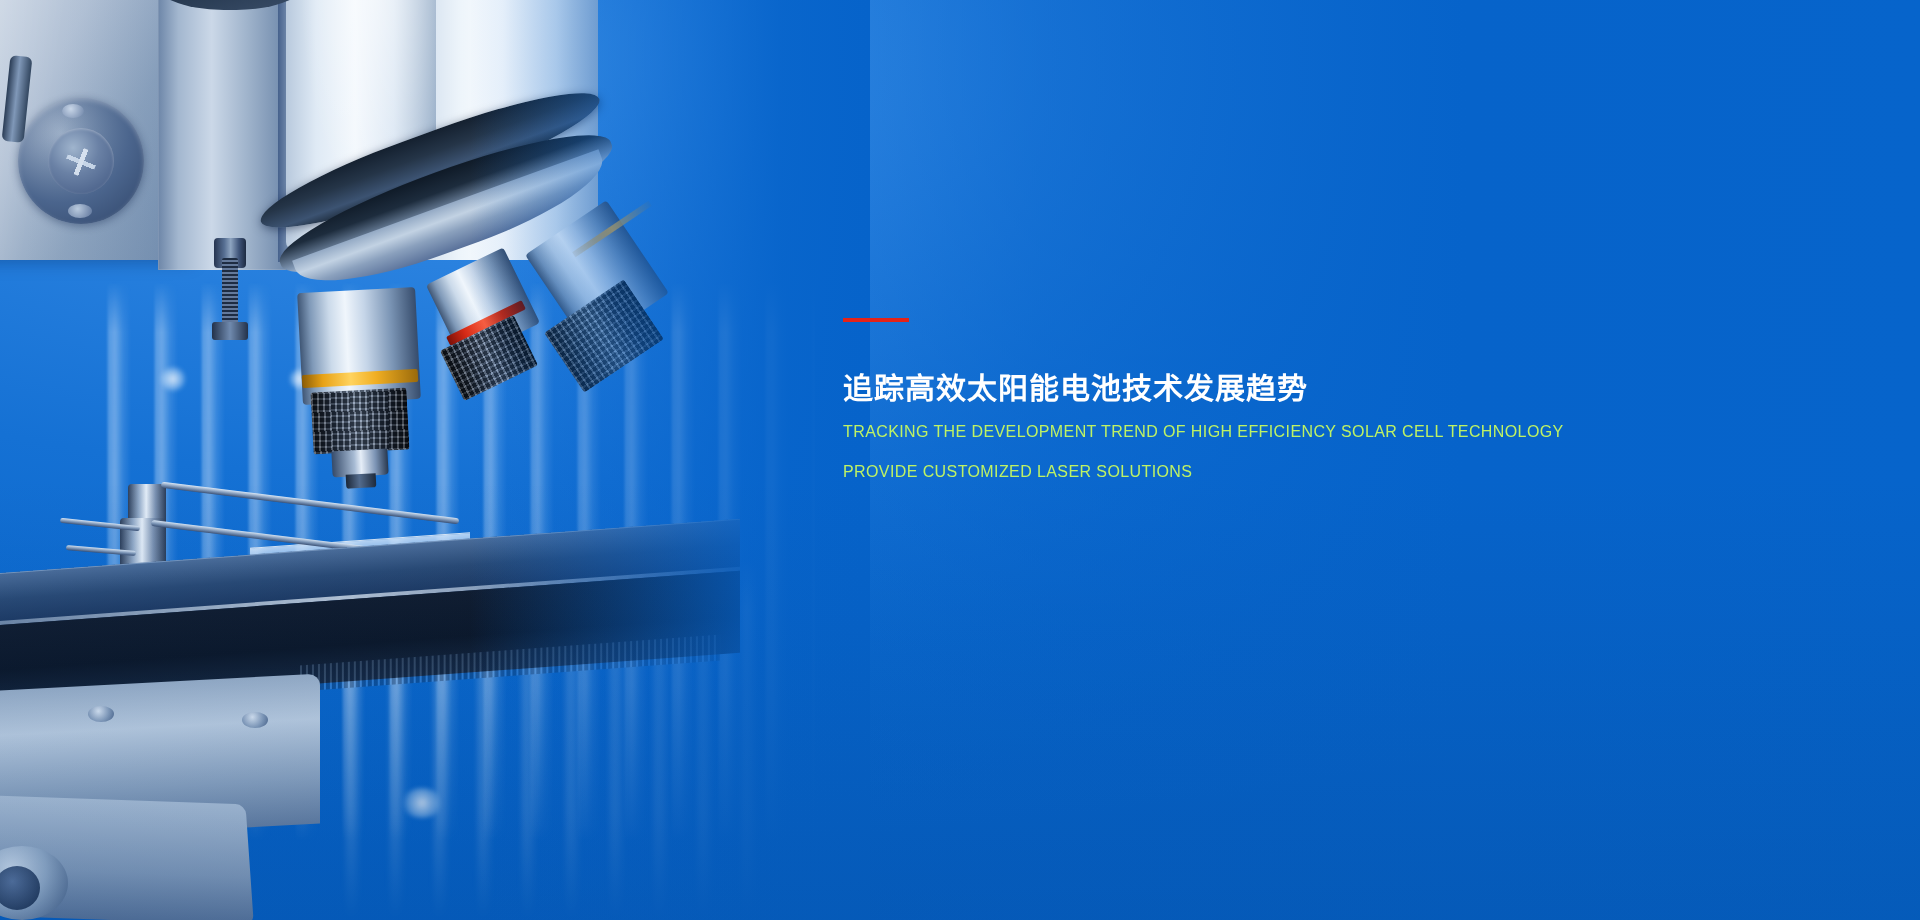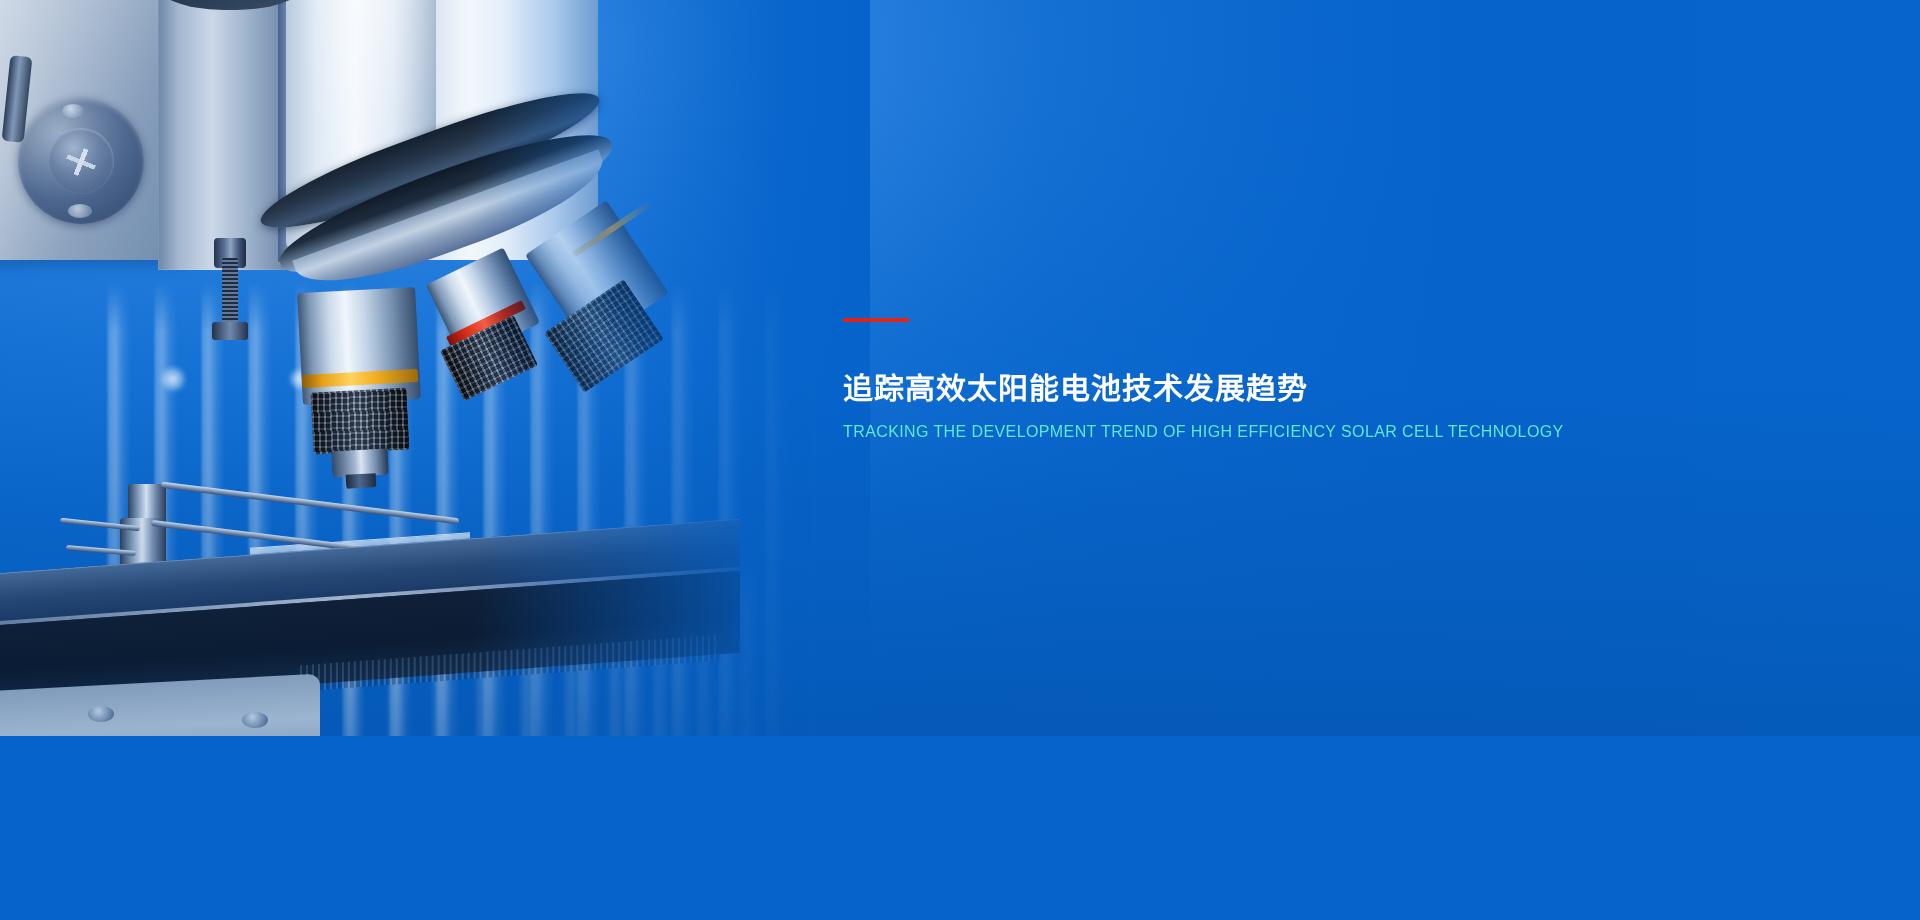--- a/index.html
+++ b/index.html
@@ -9,21 +9,21 @@
     background: #0663ca;
   }
   body {
     font-family: "Liberation Sans", "DejaVu Sans", sans-serif;
     -webkit-font-smoothing: antialiased;
   }
 
   .banner {
     position: relative;
     width: 1920px;
-    height: 736px;
+    height: 920px;
     overflow: hidden;
     background: #0663ca;
   }
 
   
   .bg-base {
     position: absolute;
     inset: 0;
     background:
       radial-gradient(130% 105% at 26% 6%, #3d92e8 0%, #2981df 22%, #1571d4 44%, #0a68ce 64%, #0663ca 82%, #0661c7 100%);
@@ -475,21 +475,21 @@
     line-height: 1.12;
     color: #ffffff;
     letter-spacing: 2px;
     margin: 0 0 32px 0;
     white-space: nowrap;
   }
   .sub-en {
     font-size: 16px;
     font-weight: 400;
     line-height: 1.1;
-    color: #5eead4;
+    color: #bef264;
     letter-spacing: 0.4px;
     margin: 0 0 22px 0;
     white-space: nowrap;
   }
   .sub-en.last { margin-bottom: 0; }
 </style>
 </head>
 <body>
 
 <div class="banner">
@@ -570,15 +570,16 @@
 
     <div class="photo-fade"></div>
   </div>
 
   <div class="bg-bottom-shade"></div>
 
   <div class="content">
     <div class="divider"></div>
     <h2 class="subtitle-cn">追踪高效太阳能电池技术发展趋势</h2>
     <p class="sub-en">TRACKING THE DEVELOPMENT TREND OF HIGH EFFICIENCY SOLAR CELL TECHNOLOGY</p>
+    <p class="sub-en last">PROVIDE CUSTOMIZED LASER SOLUTIONS</p>
   </div>
 
 </div>
 
 </body></html>

